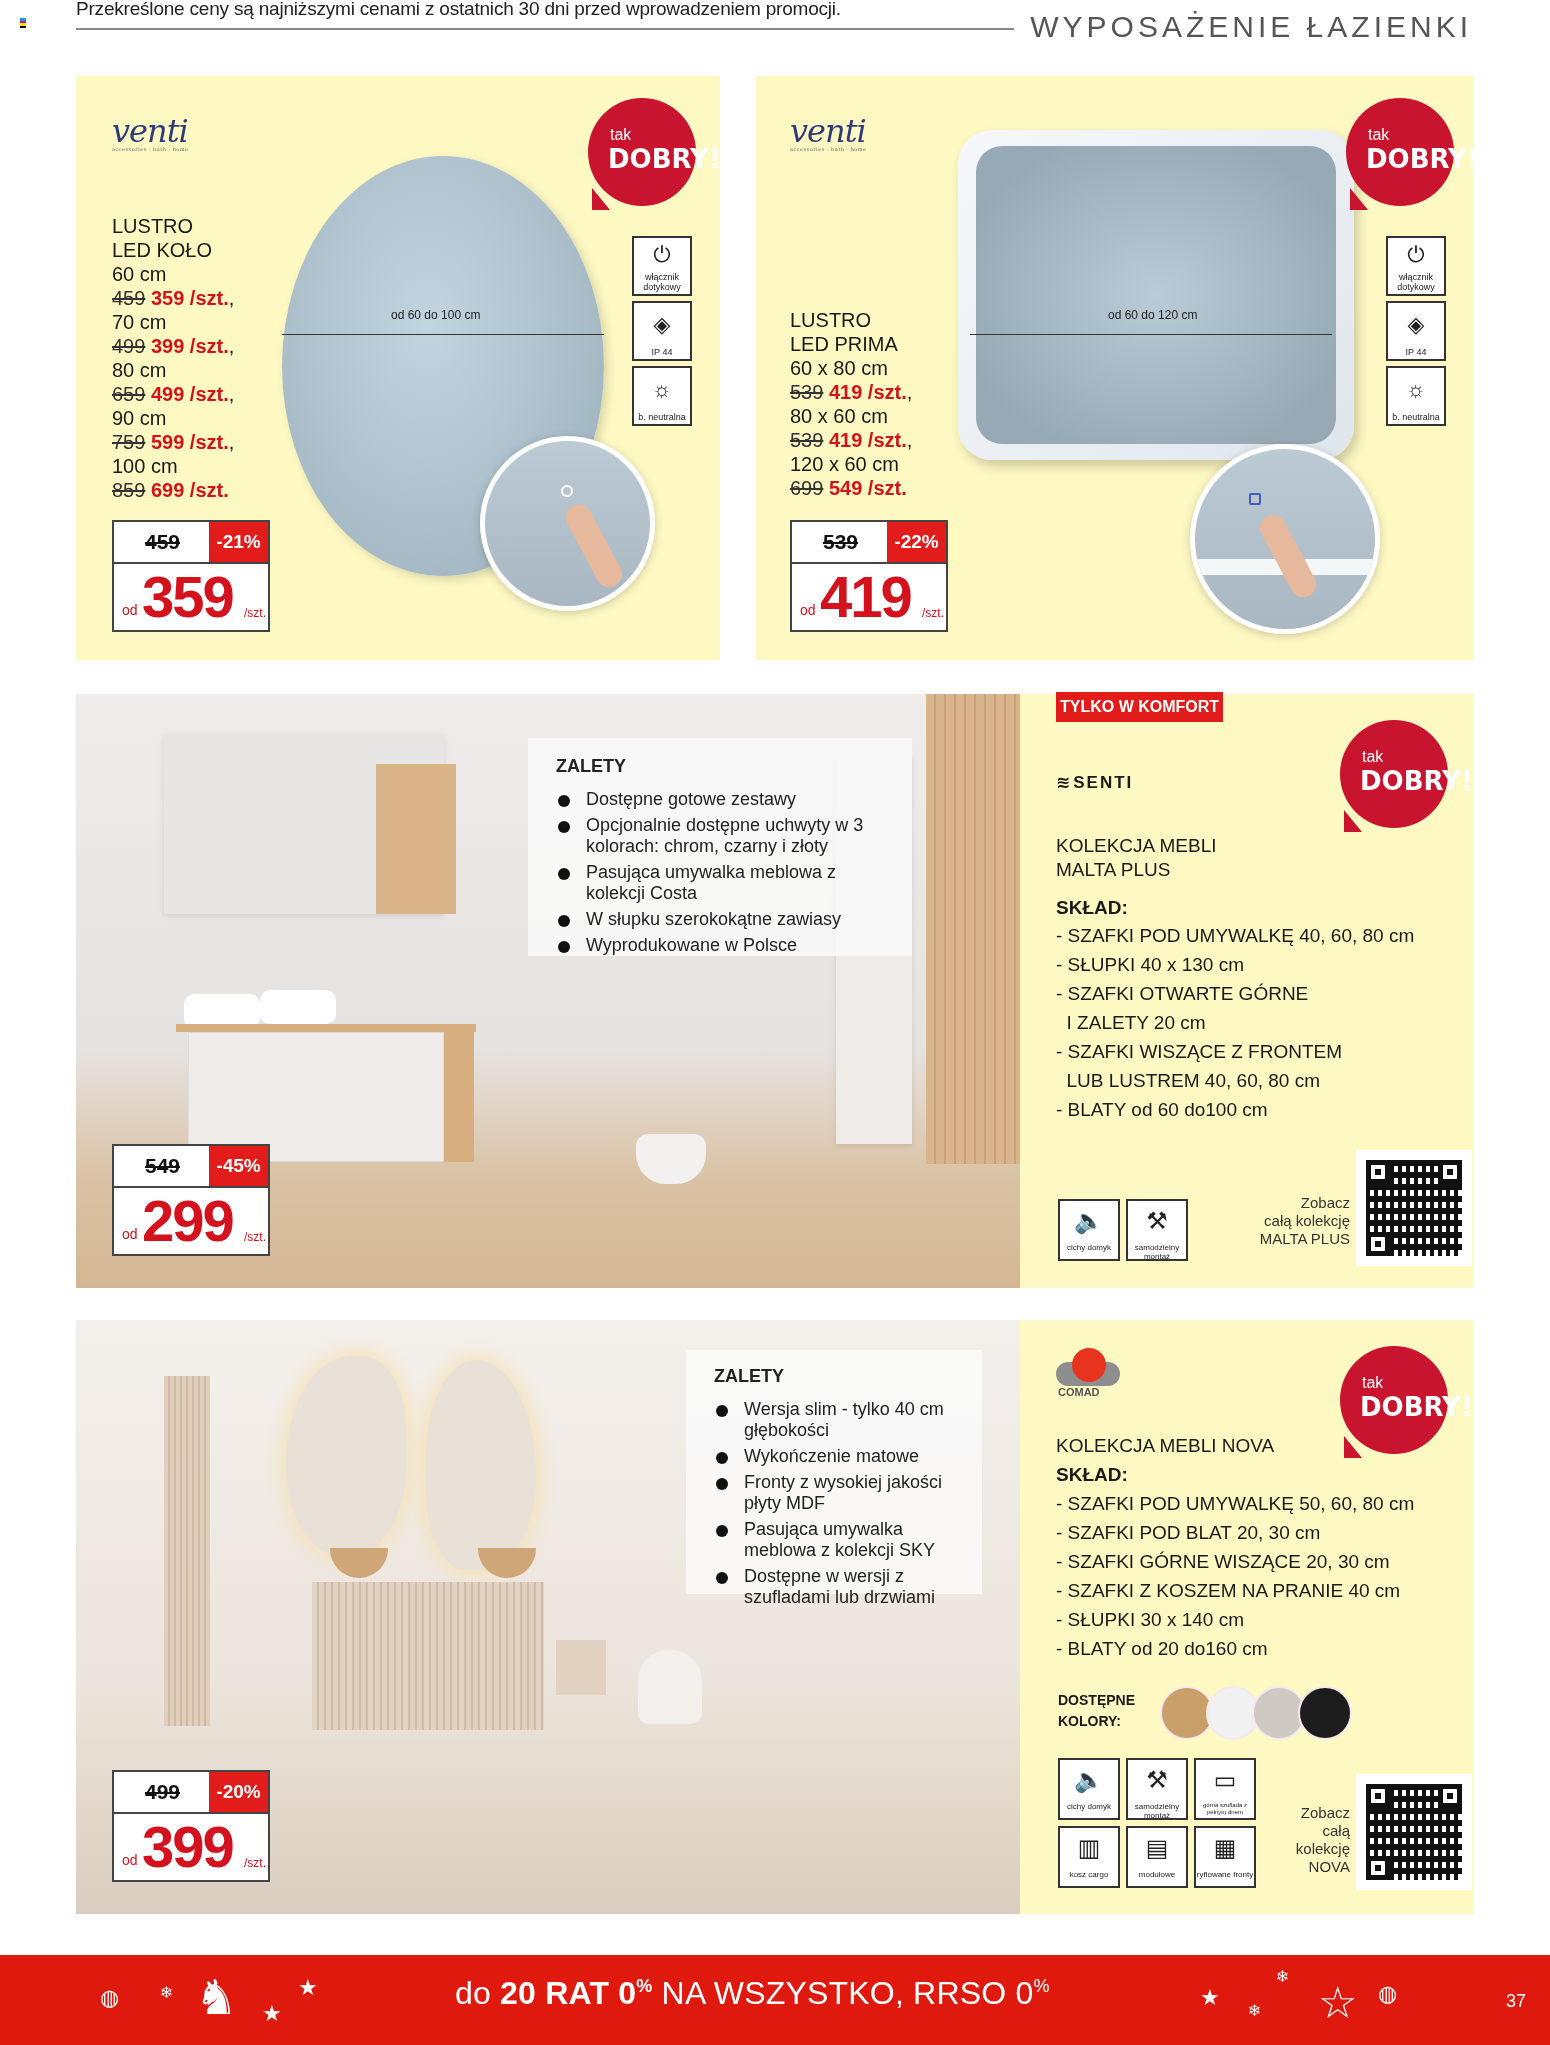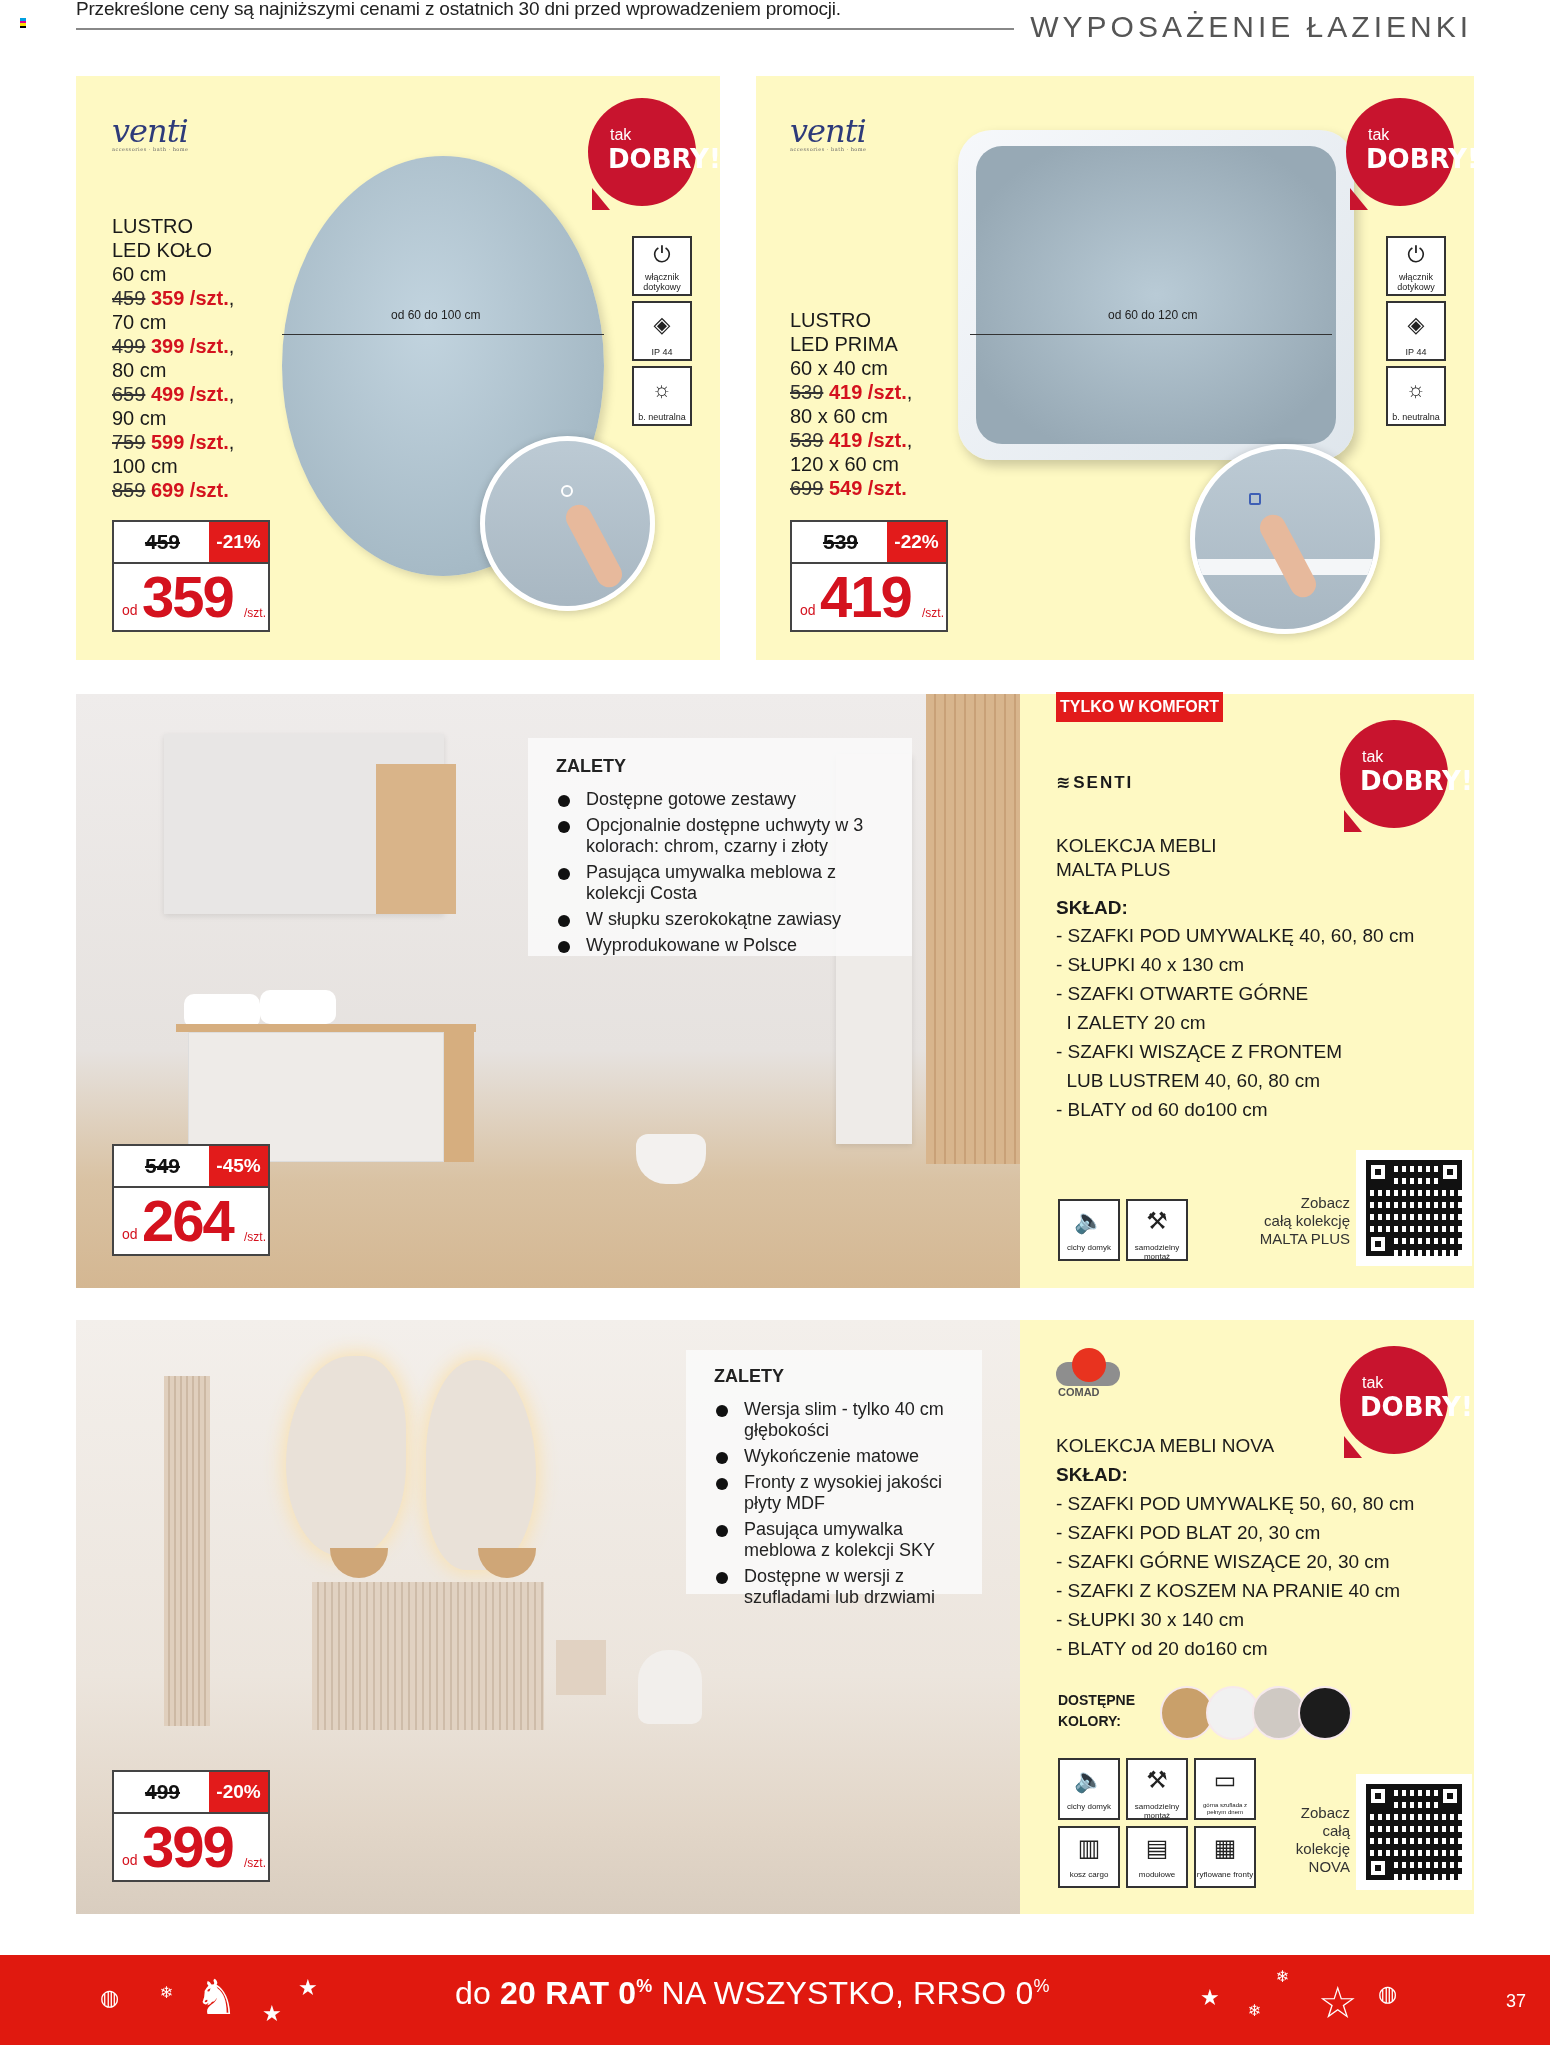--- a/index.html
+++ b/index.html
@@ -127,21 +127,21 @@
     <div class="szt">/szt.</div>
   </div>
 </div>
 
 <div class="abs panel" style="left:756px;top:76px;width:718px;height:584px">
   <div class="abs logo-venti" style="left:34px;top:36px"><span>venti</span><small>accessories · bath · home</small></div>
   <div class="abs" style="left:34px;top:232px;width:200px">
     <div class="ptitle">LUSTRO</div>
     <div class="ptitle">LED PRIMA</div>
     <div class="sizes" id="p2-sizes">
-        <div>60 x 40 cm</div>
+        <div>60 x 80 cm</div>
         <div><span class="old">539</span> <span class="new">419 /szt.</span><span>,</span></div>
         <div>80 x 60 cm</div>
         <div><span class="old">539</span> <span class="new">419 /szt.</span><span>,</span></div>
         <div>120 x 60 cm</div>
         <div><span class="old">699</span> <span class="new">549 /szt.</span><span></span></div>
       </div>
   </div>
   <div class="abs mirror-rect" style="left:202px;top:54px;width:396px;height:330px">
       <div class="inner"></div>
     </div>
@@ -203,21 +203,21 @@
         <li>Pasująca umywalka meblowa z kolekcji Costa</li>
         <li>W słupku szerokokątne zawiasy</li>
         <li>Wyprodukowane w Polsce</li>
       </ul>
   </div>
   <div class="abs pricebox" style="left:36px;top:450px">
     <div class="oldp">549</div>
     <div class="disc">-45%</div>
     <div class="sep"></div>
     <div class="od">od</div>
-    <div class="bigp">264</div>
+    <div class="bigp">299</div>
     <div class="szt">/szt.</div>
   </div>
 </div>
 <div class="abs panel" style="left:1020px;top:694px;width:454px;height:594px">
   <div class="abs tag-red" style="left:36px;top:-2px">TYLKO W KOMFORT</div>
   <div class="abs" style="left:36px;top:78px;font-size:17px;font-weight:700;letter-spacing:2px"><span style="letter-spacing:-3px;margin-right:6px">≋</span><span>SENTI</span></div>
   <div class="abs badge" style="left:320px;top:26px">
     <span class="tak">tak</span>
       <span class="dobry">DOBRY!</span>
   </div>

